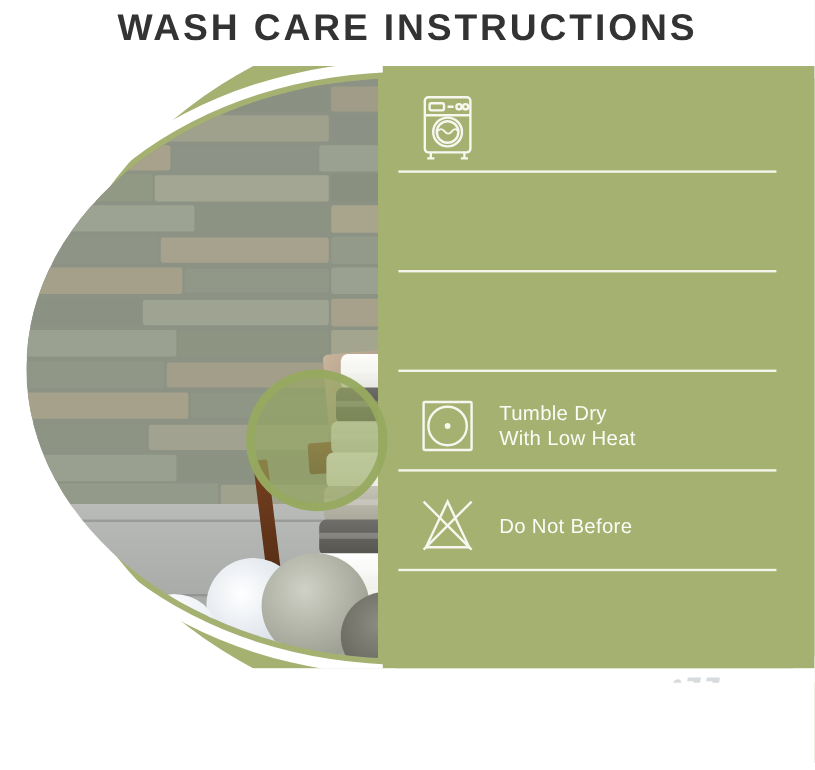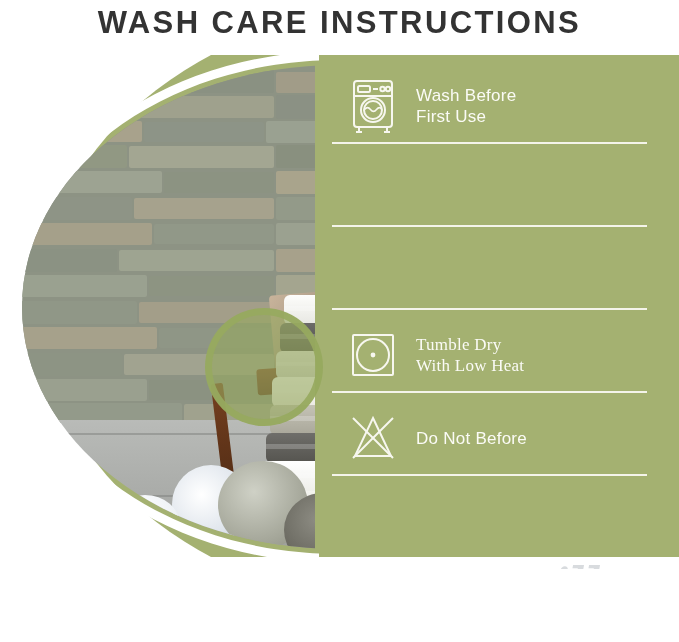--- a/index.html
+++ b/index.html
@@ -299,32 +299,28 @@
             <line x1="5" y1="18" x2="43" y2="18"></line>
             <circle cx="24" cy="32" r="12"></circle>
             <circle cx="24" cy="32" r="9"></circle>
             <path d="M15.5 31.5c2-2.5 4-2.5 6 0s4 2.5 6 0 4-2.5 5.2 0" stroke-width="1.6"></path>
             <line x1="10" y1="49" x2="10" y2="54"></line>
             <line x1="7" y1="54" x2="13" y2="54"></line>
             <line x1="38" y1="49" x2="38" y2="54"></line>
             <line x1="35" y1="54" x2="41" y2="54"></line>
           </svg>
         </div>
-        <div>
-          <div class="label">Wash Before</div>
-          <div class="label">First Use</div>
-        </div>
       </div>
       <div class="divider" style="top:87px;"></div>
 
       <div class="divider" style="top:170px;"></div>
 
       <div class="divider" style="top:253px;"></div>
 
-      <div class="row" style="top:259px;font-family:Liberation Serif, serif;">
+      <div class="row" style="top:259px;">
         <div class="icon-cell">
           <svg width="52" height="52" viewBox="0 0 52 52" fill="none" stroke="#f7f7ef" stroke-width="2">
             <rect x="6" y="6" width="40" height="40" rx="1"></rect>
             <circle cx="26" cy="26" r="16"></circle>
             <circle cx="26" cy="26" r="2.4" fill="#f7f7ef" stroke="none"></circle>
           </svg>
         </div>
         <div>
           <div class="label">Tumble Dry</div>
           <div class="label">With Low Heat</div>

